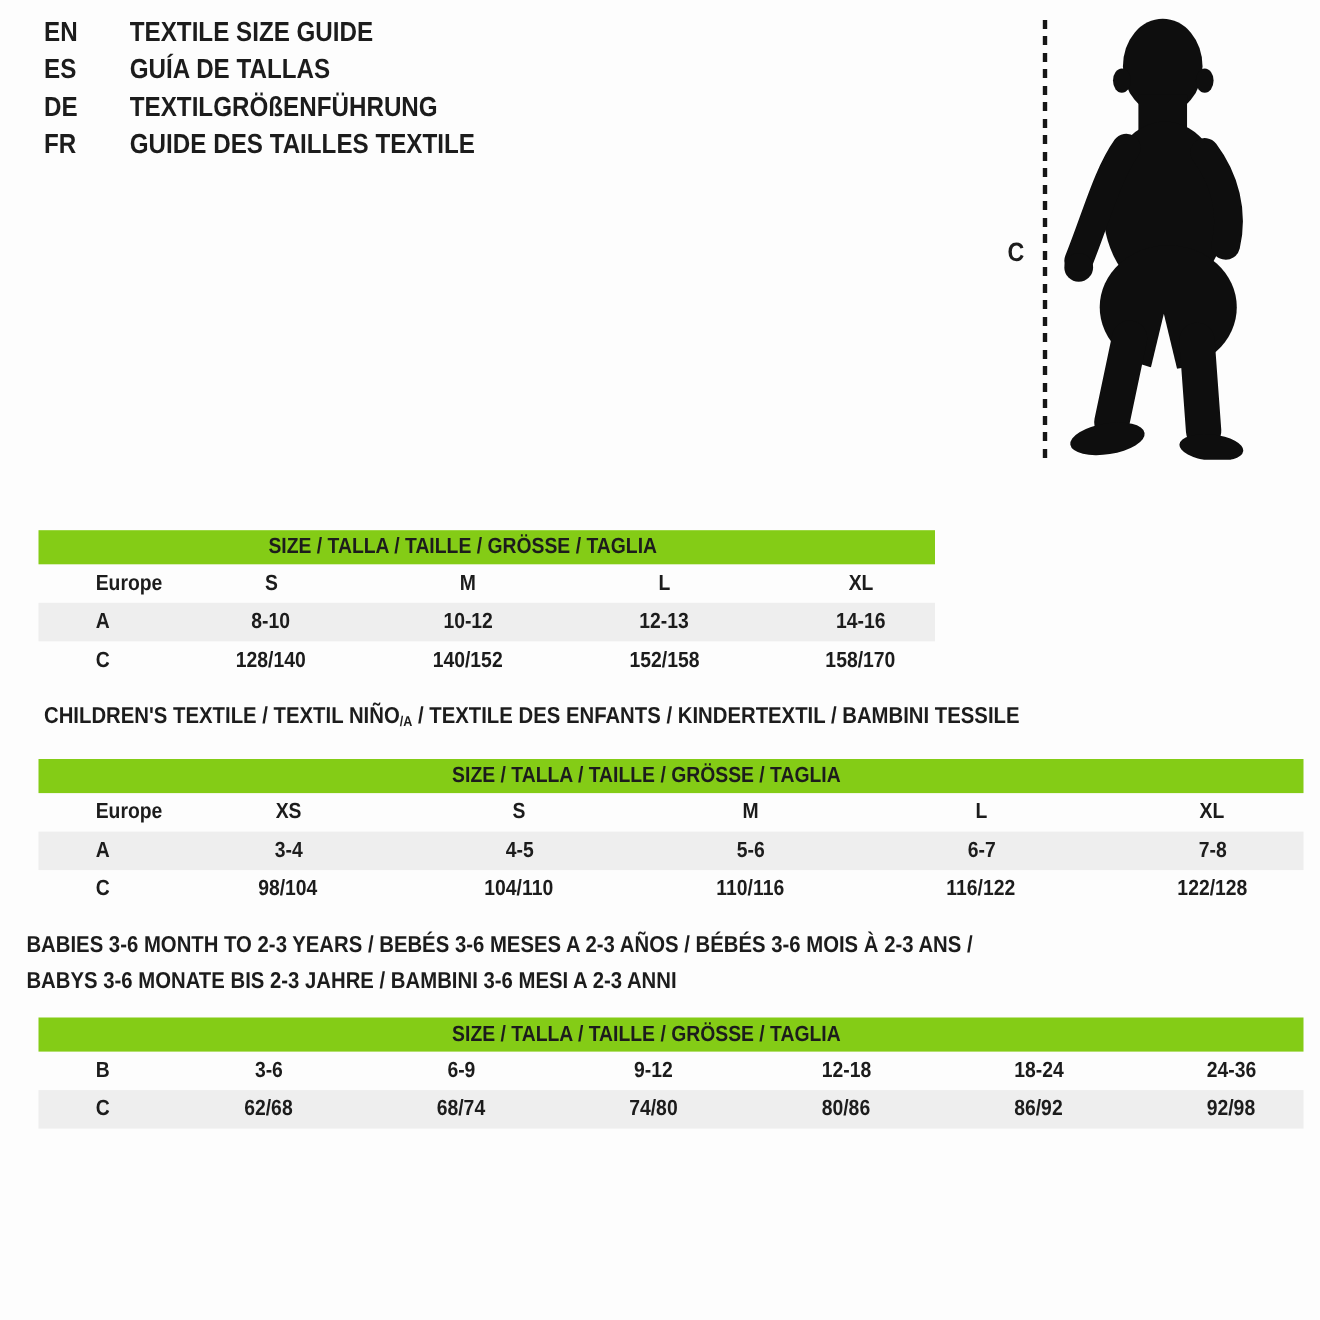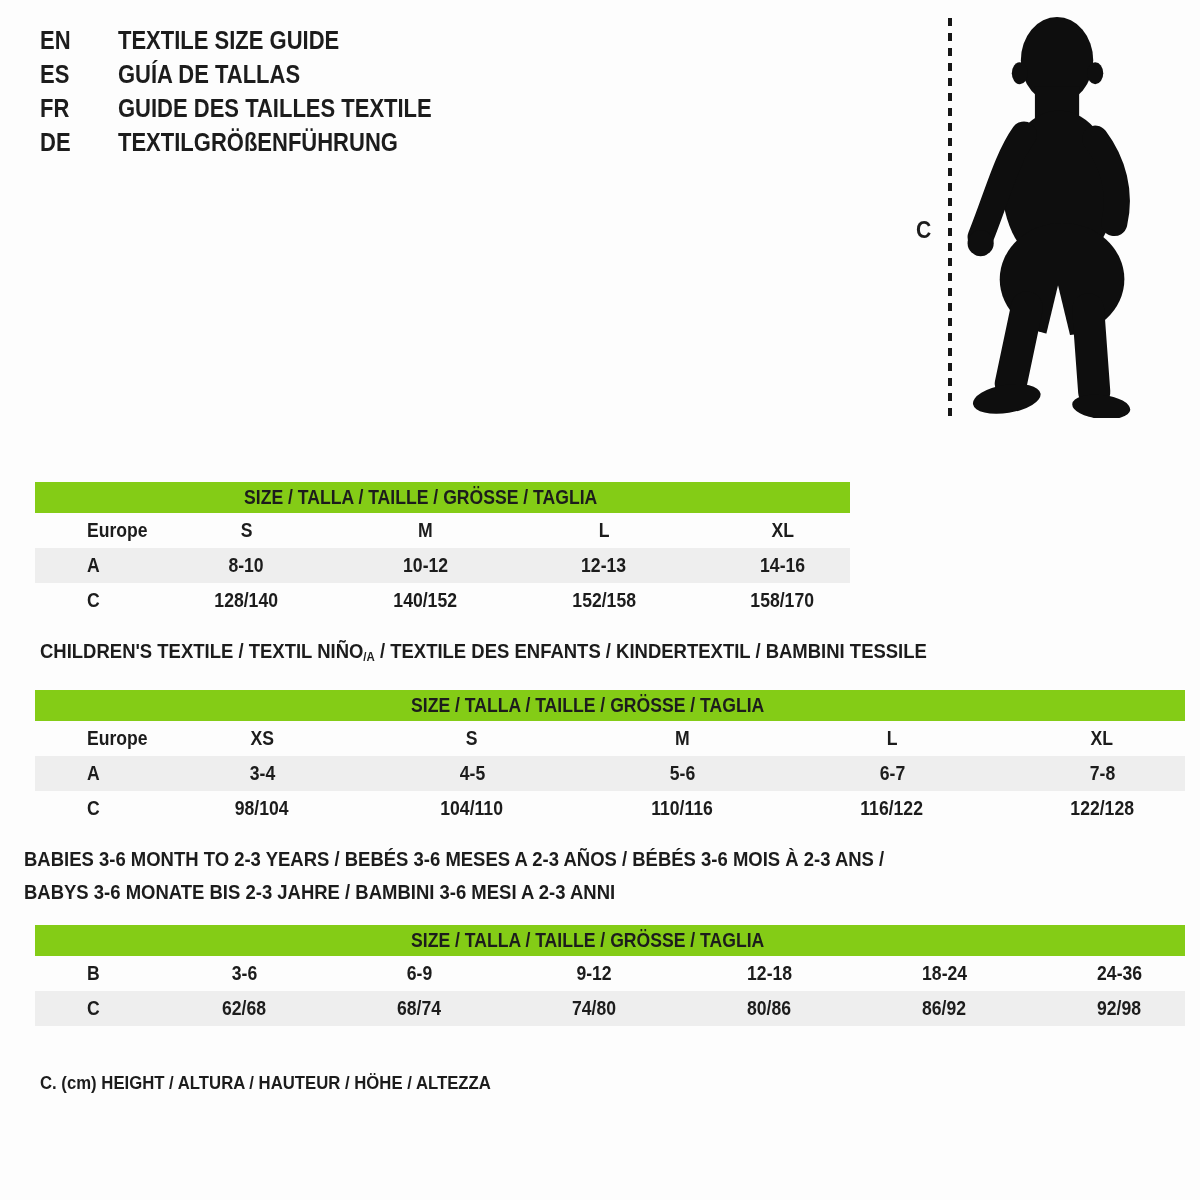--- a/index.html
+++ b/index.html
@@ -12,21 +12,21 @@
     position:relative;
     overflow:hidden;
   }
   .page { position:absolute; left:0; top:0; width:1200px; height:1200px; }
 
   
   .cond   { display:inline-block; transform:scaleX(0.88); transform-origin:0 50%; white-space:nowrap; }
   .cond-c { display:inline-block; transform:scaleX(0.88); transform-origin:50% 50%; white-space:nowrap; }
 
   
-  .lang-block { position:absolute; left:40px; top:23px; }
+  .lang-block { position:absolute; left:40px; top:12px; }
   .lang-row { display:flex; align-items:center; height:34px; font-size:25px; }
   .lang-code { width:78px; }
 
   
   .figure-area { position:absolute; left:900px; top:14px; width:260px; height:410px; }
   .dashed-line {
     position:absolute; left:48px; top:4px; width:4px; height:400px;
     background:repeating-linear-gradient(to bottom, #161616 0 8px, transparent 8px 15px);
   }
   .c-label { position:absolute; left:16px; top:202px; font-size:24px; }
@@ -68,26 +68,26 @@
   <div class="lang-block">
     <div class="lang-row">
       <span class="lang-code cond">EN</span>
       <span class="cond">TEXTILE SIZE GUIDE</span>
     </div>
     <div class="lang-row">
       <span class="lang-code cond">ES</span>
       <span class="cond">GUÍA DE TALLAS</span>
     </div>
     <div class="lang-row">
+      <span class="lang-code cond">DE</span>
+      <span class="cond">TEXTILGRÖßENFÜHRUNG</span>
+    </div>
+    <div class="lang-row">
       <span class="lang-code cond">FR</span>
       <span class="cond">GUIDE DES TAILLES TEXTILE</span>
-    </div>
-    <div class="lang-row">
-      <span class="lang-code cond">DE</span>
-      <span class="cond">TEXTILGRÖßENFÜHRUNG</span>
     </div>
   </div>
 
   <div class="figure-area">
     <span class="c-label cond">C</span>
     <div class="dashed-line"></div>
     <svg class="baby-svg" viewBox="0 0 170 400" xmlns="http://www.w3.org/2000/svg">
       <g fill="#0e0e0e" stroke="none">
         <ellipse cx="90" cy="44" rx="36" ry="43"></ellipse>
         <ellipse cx="53" cy="57" rx="8" ry="11"></ellipse>
@@ -189,16 +189,15 @@
       <span class="cell"><span class="cond-c">62/68</span></span>
       <span class="cell"><span class="cond-c">68/74</span></span>
       <span class="cell"><span class="cond-c">74/80</span></span>
       <span class="cell"><span class="cond-c">80/86</span></span>
       <span class="cell"><span class="cond-c">86/92</span></span>
       <span class="cell"><span class="cond-c">92/98</span></span>
     </div>
   </div>
 
   <div class="legend">
-    <span class="legend-line"><span class="cond">C. (cm) HEIGHT / ALTURA / HAUTEUR / HÖHE / ALTEZZA</span></span>
   </div>
 
 </div>
 
 </body></html>

